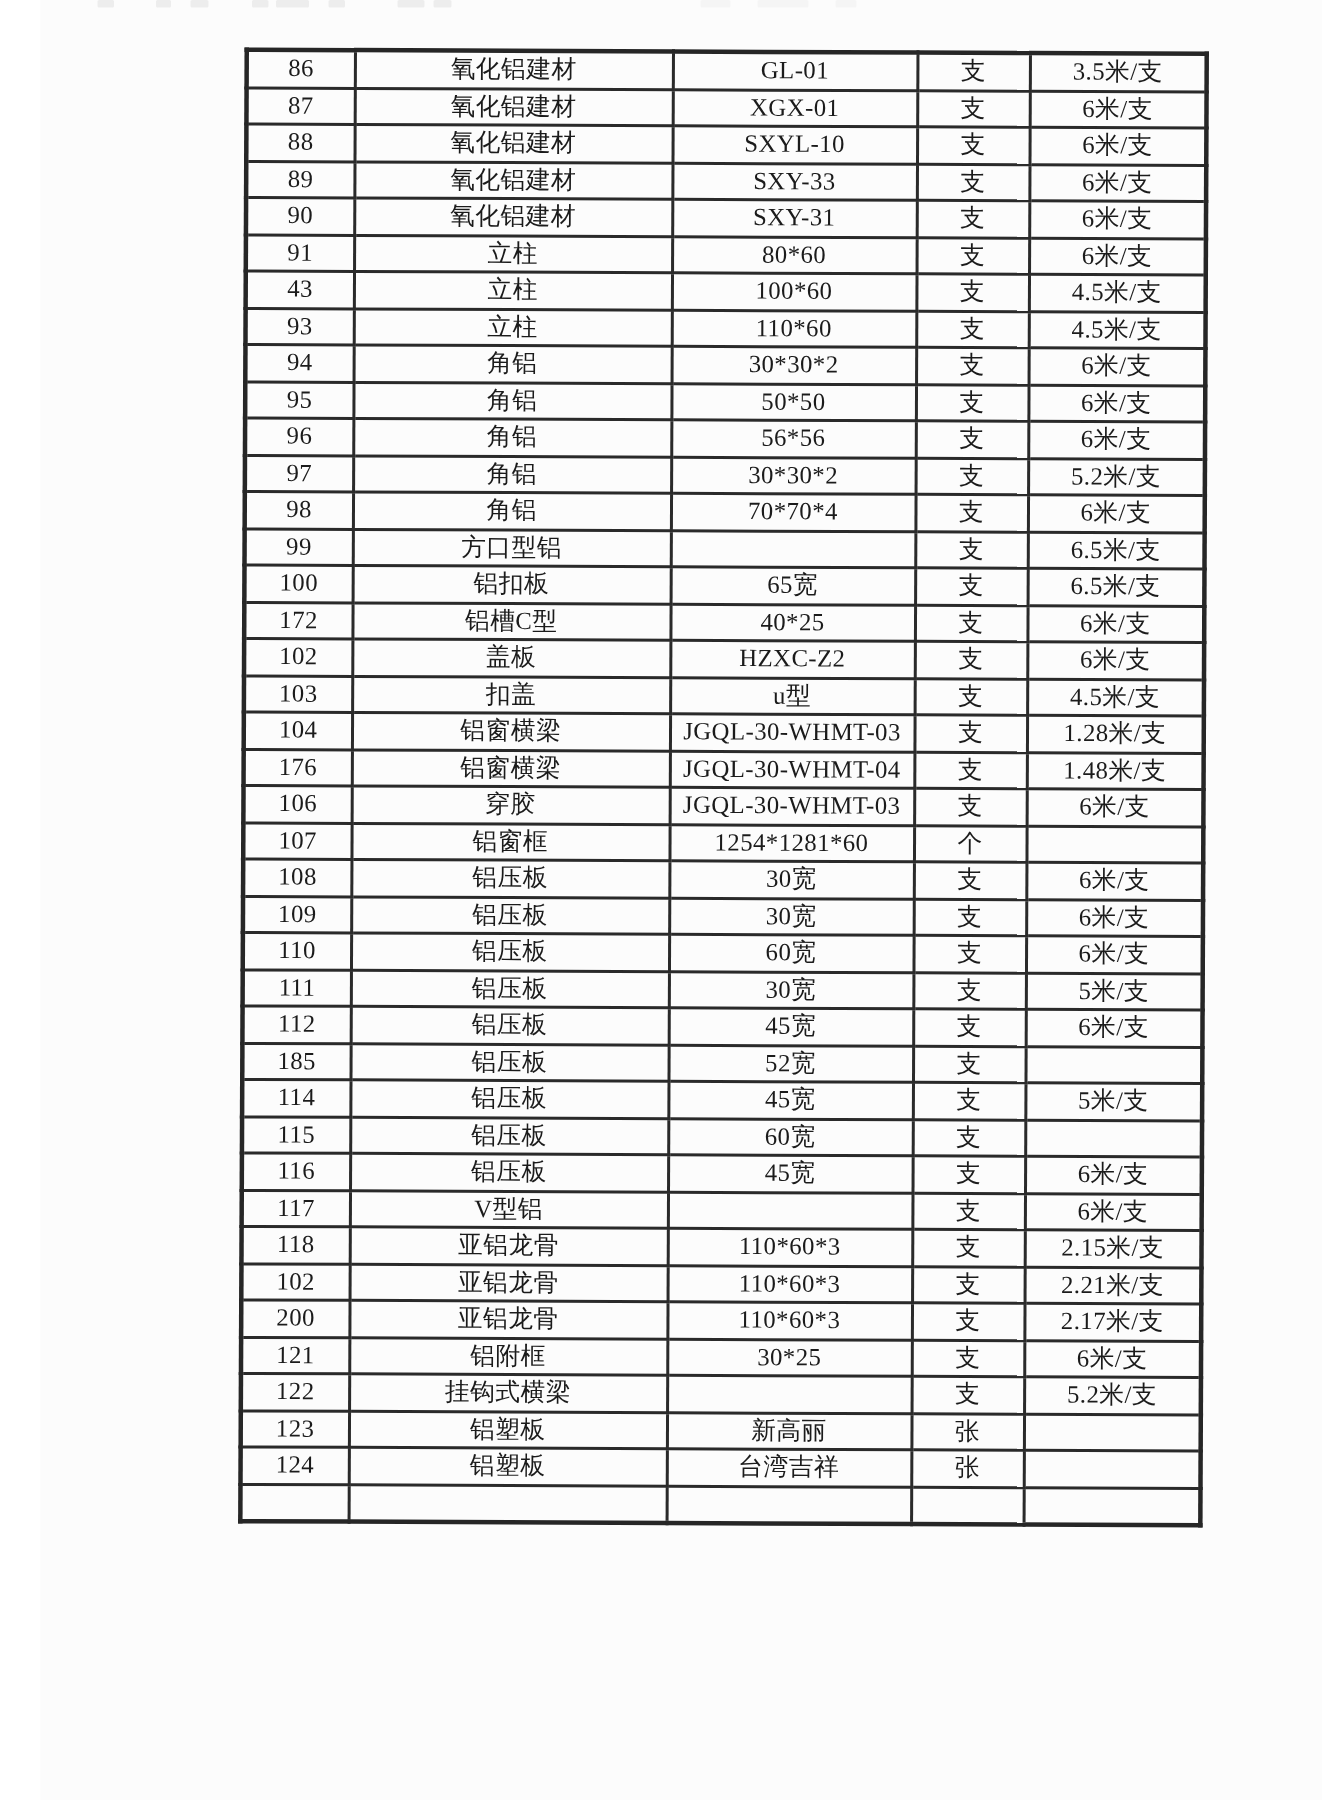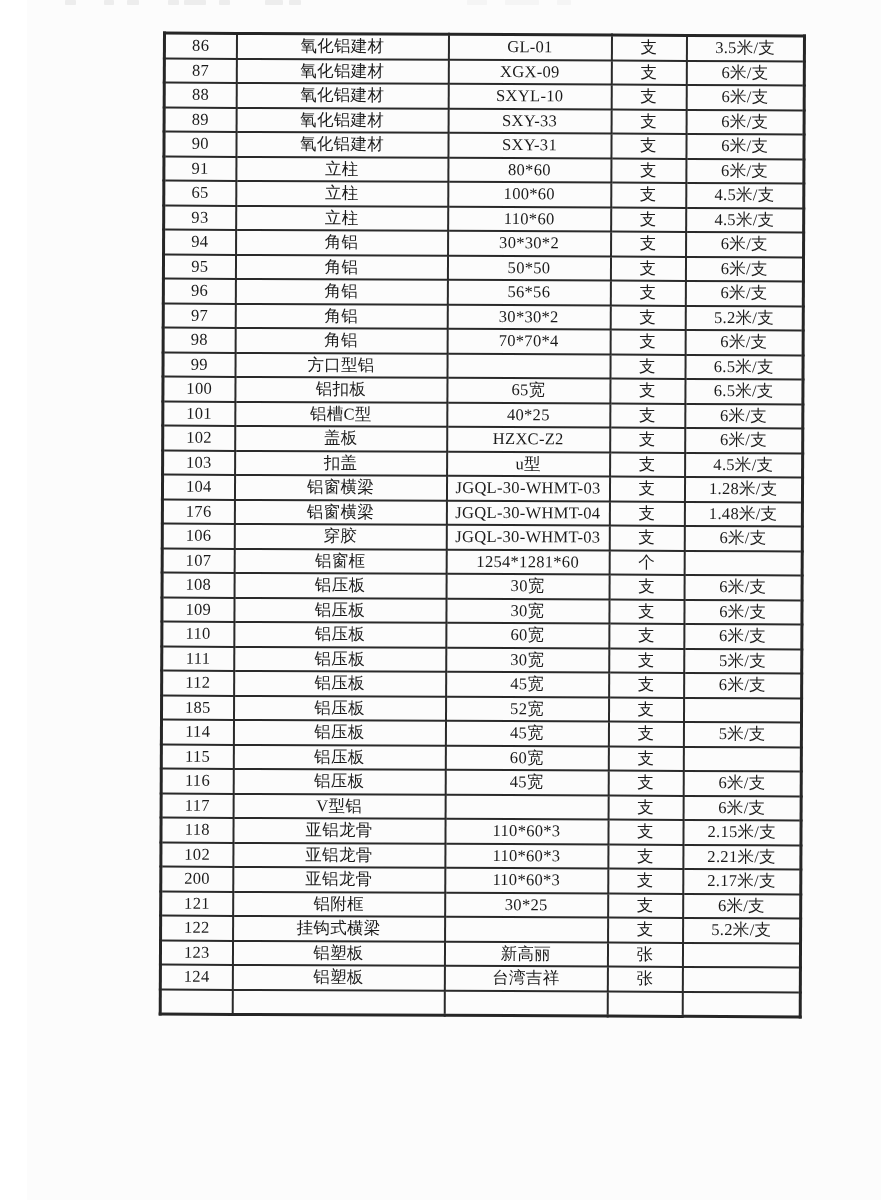--- a/index.html
+++ b/index.html
@@ -91,21 +91,21 @@
           <tr>
             <td>86</td>
             <td>氧化铝建材</td>
             <td>GL-01</td>
             <td>支</td>
             <td>3.5米/支</td>
           </tr>
           <tr>
             <td>87</td>
             <td>氧化铝建材</td>
-            <td>XGX-09</td>
+            <td>XGX-01</td>
             <td>支</td>
             <td>6米/支</td>
           </tr>
           <tr>
             <td>88</td>
             <td>氧化铝建材</td>
             <td>SXYL-10</td>
             <td>支</td>
             <td>6米/支</td>
           </tr>
@@ -124,21 +124,21 @@
             <td>6米/支</td>
           </tr>
           <tr>
             <td>91</td>
             <td>立柱</td>
             <td>80*60</td>
             <td>支</td>
             <td>6米/支</td>
           </tr>
           <tr>
-            <td>65</td>
+            <td>43</td>
             <td>立柱</td>
             <td>100*60</td>
             <td>支</td>
             <td>4.5米/支</td>
           </tr>
           <tr>
             <td>93</td>
             <td>立柱</td>
             <td>110*60</td>
             <td>支</td>
@@ -187,21 +187,21 @@
             <td>6.5米/支</td>
           </tr>
           <tr>
             <td>100</td>
             <td>铝扣板</td>
             <td>65宽</td>
             <td>支</td>
             <td>6.5米/支</td>
           </tr>
           <tr>
-            <td>101</td>
+            <td>172</td>
             <td>铝槽C型</td>
             <td>40*25</td>
             <td>支</td>
             <td>6米/支</td>
           </tr>
           <tr>
             <td>102</td>
             <td>盖板</td>
             <td>HZXC-Z2</td>
             <td>支</td>

